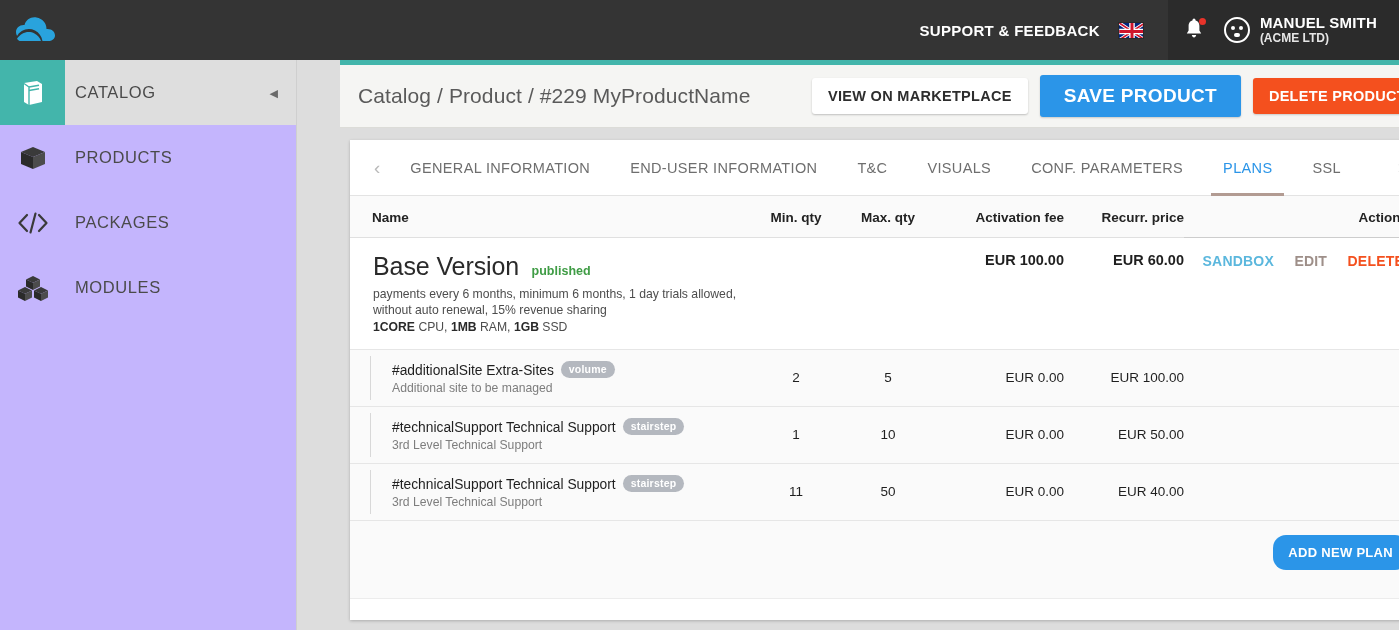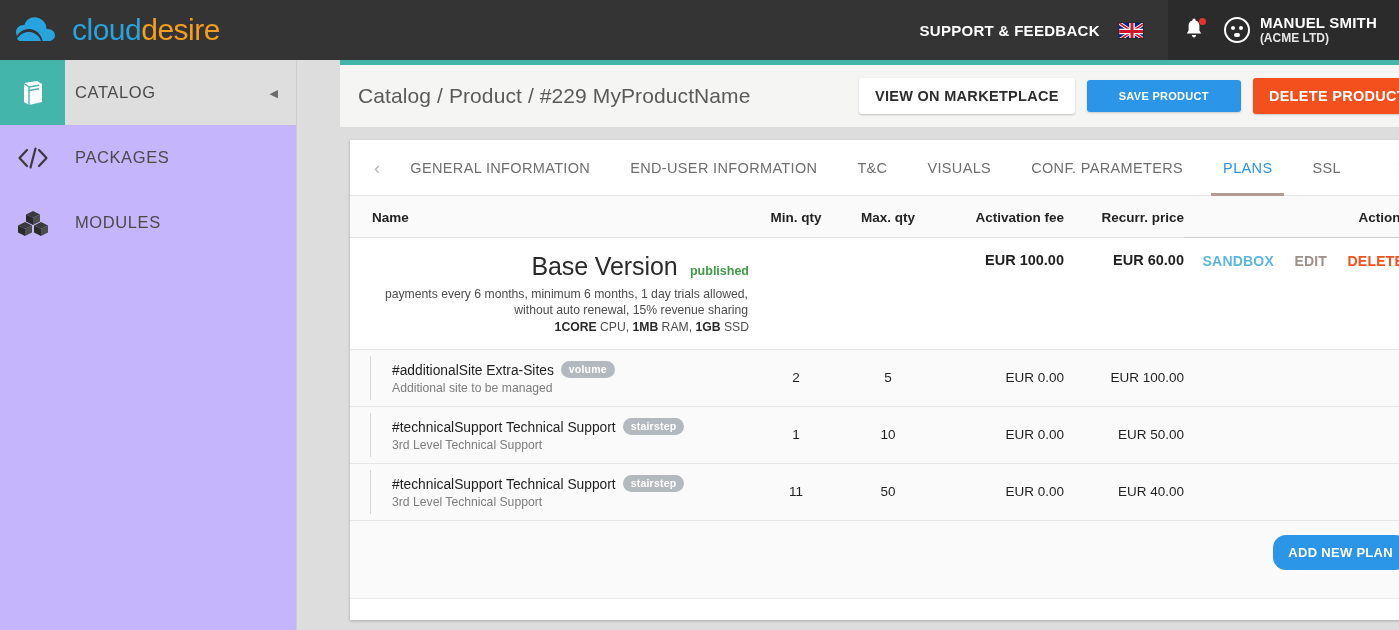--- a/index.html
+++ b/index.html
@@ -93,22 +93,22 @@
   .titlebar-actions { margin-left: auto; display: flex; align-items: center; gap: 12px; }
   .btn {
     border: none; border-radius: 3px; font-weight: bold; letter-spacing: 0.3px;
     cursor: pointer; font-family: "Liberation Sans", sans-serif;
   }
   .btn-white {
     background: #ffffff; color: #2d2d2d; font-size: 14.5px;
     padding: 10px 16px; box-shadow: 0 1px 2px rgba(0,0,0,0.22);
   }
   .btn-blue {
-    background: #2b95e8; color: #ffffff; font-size: 11px;
-    padding: 10px 32px; box-shadow: 0 1px 2px rgba(0,0,0,0.18);
+    background: #2b95e8; color: #ffffff; font-size: 19px;
+    padding: 10px 24px; box-shadow: 0 1px 2px rgba(0,0,0,0.18);
   }
   .btn-red {
     background: #f4501e; color: #ffffff; font-size: 14.5px;
     padding: 10px 16px; box-shadow: 0 1px 2px rgba(0,0,0,0.18);
   }
 
   
   .card {
     margin: 12px 14px 0 10px;
     background: #ffffff;
@@ -147,21 +147,21 @@
     vertical-align: middle;
   }
   .th-name { text-align: left; padding-left: 22px !important; width: 400px; }
   .th-min  { text-align: center; width: 92px; }
   .th-max  { text-align: center; width: 92px; }
   .th-act  { text-align: right; width: 130px; }
   .th-rec  { text-align: right; width: 120px; }
   .th-actions { text-align: right; padding-right: 20px !important; border-bottom: 1px solid #cdcdcd !important; }
 
   .row-main td { background: #ffffff; border-bottom: 1px solid #e6e6e6; vertical-align: top; padding-top: 14px; }
-  .plan-title-wrap { padding-left: 22px; padding-bottom: 14px; text-align: right; }
+  .plan-title-wrap { padding-left: 22px; padding-bottom: 14px; }
   .plan-title { font-size: 25px; color: #2a2a2a; font-weight: normal; letter-spacing: -0.1px; }
   .plan-status { font-size: 12.5px; color: #3f9c45; font-weight: bold; margin-left: 8px; }
   .plan-desc { font-size: 12.2px; color: #4d4d4d; line-height: 1.35; margin-top: 5px; max-width: 375px; }
   .plan-specs { font-size: 12.2px; color: #4d4d4d; margin-top: 1px; }
   .plan-specs b { color: #2a2a2a; }
   .money-strong { font-size: 14.5px; font-weight: bold; color: #1f1f1f; text-align: right; padding-right: 0; }
   .actions-cell { text-align: right; padding-right: 24px; white-space: nowrap; }
   .act-link { font-size: 14px; font-weight: bold; letter-spacing: 0.2px; cursor: pointer; margin-left: 16px; }
   .act-sandbox { color: #5bb7dd; }
   .act-edit { color: #9e8f89; }
@@ -204,21 +204,20 @@
 
 <div class="topbar">
   <div class="logo-wrap">
     <span class="logo-cloud">
       <svg width="50" height="30" viewBox="0 0 50 30">
         <path d="M14 26 C5 26 2 21 2 17 C2 12.5 6 9.5 10.5 10 C12 4.5 17 1.5 22.5 2.5 C28.5 3.5 32.5 8 32.5 14 C37.5 13.5 41 16.5 41 20.5 C41 24 38 26 34 26 Z" fill="#29a3dd"></path>
         <path d="M2.5 22 C6 15 14 12 21 15.5 C25 17.5 27.5 21 28.5 26 L5 26 C3.5 25 2.6 23.5 2.5 22 Z" fill="#343434"></path>
         <path d="M3 23.8 C7 17.5 14.5 15.2 20.5 18.5 C23.8 20.3 26 23 27 26 L5.5 26 C4.4 25.4 3.5 24.7 3 23.8 Z" fill="#29a3dd"></path>
       </svg>
     </span>
-    <span class="logo-text"><span class="c1">cloud</span><span class="c2">desire</span></span>
   </div>
 
   <div class="topbar-right">
     <a class="support-link" href="#">SUPPORT &amp; FEEDBACK</a>
 
     <span class="flag">
       <svg width="26" height="17" viewBox="0 0 60 40" style="display:block">
         <rect width="60" height="40" fill="#00247d"></rect>
         <path d="M0,0 L60,40 M60,0 L0,40" stroke="#fff" stroke-width="8"></path>
         <path d="M0,0 L60,40 M60,0 L0,40" stroke="#cf142b" stroke-width="4"></path>
@@ -259,20 +258,30 @@
         <path d="M6 5 L19 3 L24 6 L24 24 L11 27 L6 24 Z" fill="currentColor"></path>
         <path d="M11 9 L21 7.2" stroke="#43b5ab" stroke-width="1.6"></path>
         <path d="M11 12.5 L21 10.7" stroke="#43b5ab" stroke-width="1.6"></path>
         <path d="M11 27 L11 9 L6 5.5" stroke="#43b5ab" stroke-width="1.4" fill="none"></path>
       </svg>
     </span>
     <span class="nav-label">CATALOG</span>
     <span class="nav-collapse">◀</span>
   </div>
 
+  <div class="nav-item">
+    <span class="nav-icon-box">
+      <svg width="30" height="28" viewBox="0 0 30 28">
+        <path d="M15 3 L27 8 L15 13 L3 8 Z" fill="#3a3a3a"></path>
+        <path d="M3 8 L15 13 L15 25 L3 20 Z" fill="#2a2a2a"></path>
+        <path d="M27 8 L15 13 L15 25 L27 20 Z" fill="#4c4c4c"></path>
+      </svg>
+    </span>
+    <span class="nav-label">PRODUCTS</span>
+  </div>
 
   <div class="nav-item">
     <span class="nav-icon-box">
       <svg width="32" height="24" viewBox="0 0 32 24">
         <path d="M10 4 L2.5 12 L10 20" stroke="#3a3a3a" stroke-width="2.2" fill="none" stroke-linecap="round" stroke-linejoin="round"></path>
         <path d="M22 4 L29.5 12 L22 20" stroke="#3a3a3a" stroke-width="2.2" fill="none" stroke-linecap="round" stroke-linejoin="round"></path>
         <path d="M18.5 2.5 L13.5 21.5" stroke="#3a3a3a" stroke-width="2.2" stroke-linecap="round"></path>
       </svg>
     </span>
     <span class="nav-label">PACKAGES</span>

